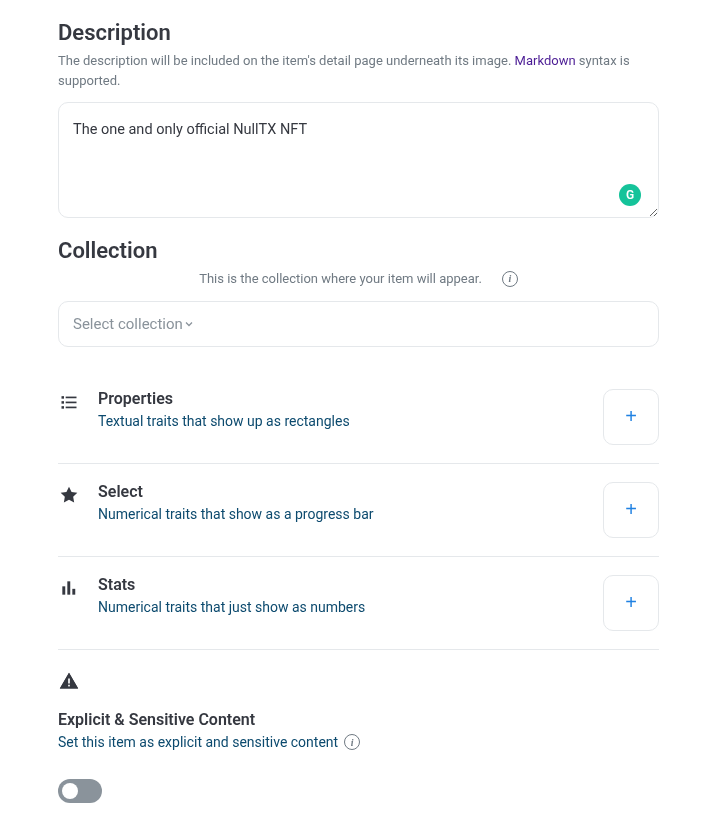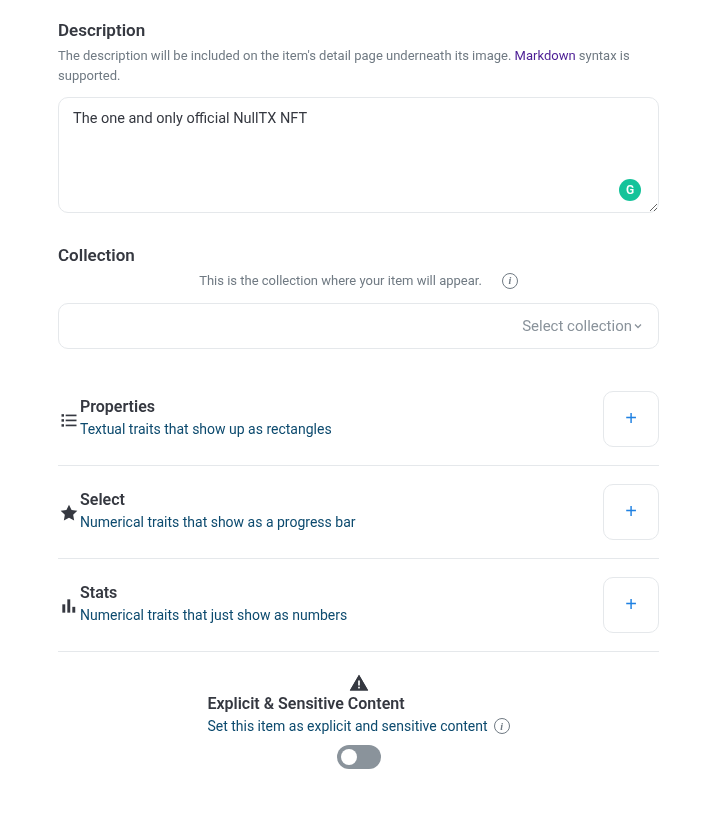--- a/index.html
+++ b/index.html
@@ -8,42 +8,42 @@
       padding: 0;
     }
     body {
       font-family: -apple-system, BlinkMacSystemFont, 'Segoe UI', Roboto, Helvetica, Arial, sans-serif;
       background: #ffffff;
       padding: 20px 58px;
       width: 717px;
       color: #353840;
     }
     .section-title {
-      font-size: 17px;
+      font-size: 22px;
       font-weight: 600;
       color: #353840;
       margin-bottom: 6px;
     }
     .section-subtitle {
       font-size: 13px;
       color: #707a83;
       line-height: 1.5;
       margin-bottom: 12px;
     }
     .section-subtitle a {
       color: #4c1d95;
       text-decoration: none;
     }
     .textarea-wrapper {
       position: relative;
     }
     textarea {
       width: 100%;
       height: 116px;
-      padding: 12px 14px;
+      padding: 18px 14px;
       border: 1px solid #e5e8eb;
       border-radius: 10px;
       font-family: inherit;
       font-size: 14.5px;
       color: #353840;
       resize: vertical;
       outline: none;
     }
     .grammarly-badge {
       position: absolute;
@@ -54,21 +54,21 @@
       background: #15c39a;
       border-radius: 50%;
       display: flex;
       align-items: center;
       justify-content: center;
       color: white;
       font-size: 12px;
       font-weight: 600;
     }
     .collection-section {
-      margin-top: 28px;
+      margin-top: 16px;
     }
     .subtitle-row {
       display: flex;
       align-items: center;
       gap: 20px;
       justify-content: center;
     }
     .info-icon {
       width: 16px;
       height: 16px;
@@ -89,36 +89,37 @@
     }
     .select-field {
       width: 100%;
       padding: 13px 14px;
       border: 1px solid #e5e8eb;
       border-radius: 10px;
       font-size: 15px;
       color: #8a939b;
       cursor: pointer;
       display: flex;
-      justify-content: flex-end;
+      justify-content: flex-start;
       align-items: center;
     }
     .chevron-down {
       width: 12px;
       height: 12px;
       color: #8a939b;
     }
     .trait-list {
       margin-top: 24px;
     }
     .trait-row {
       display: flex;
-      align-items: center;
+      align-items: flex-start;
       padding: 18px 0;
       border-bottom: 1px solid #e5e8eb;
+      gap: 18px;
     }
     .trait-row:last-child {
       border-bottom: none;
       flex-direction: column;
     }
     .trait-icon {
       width: 22px;
       height: 22px;
       display: flex;
       align-items: center;

